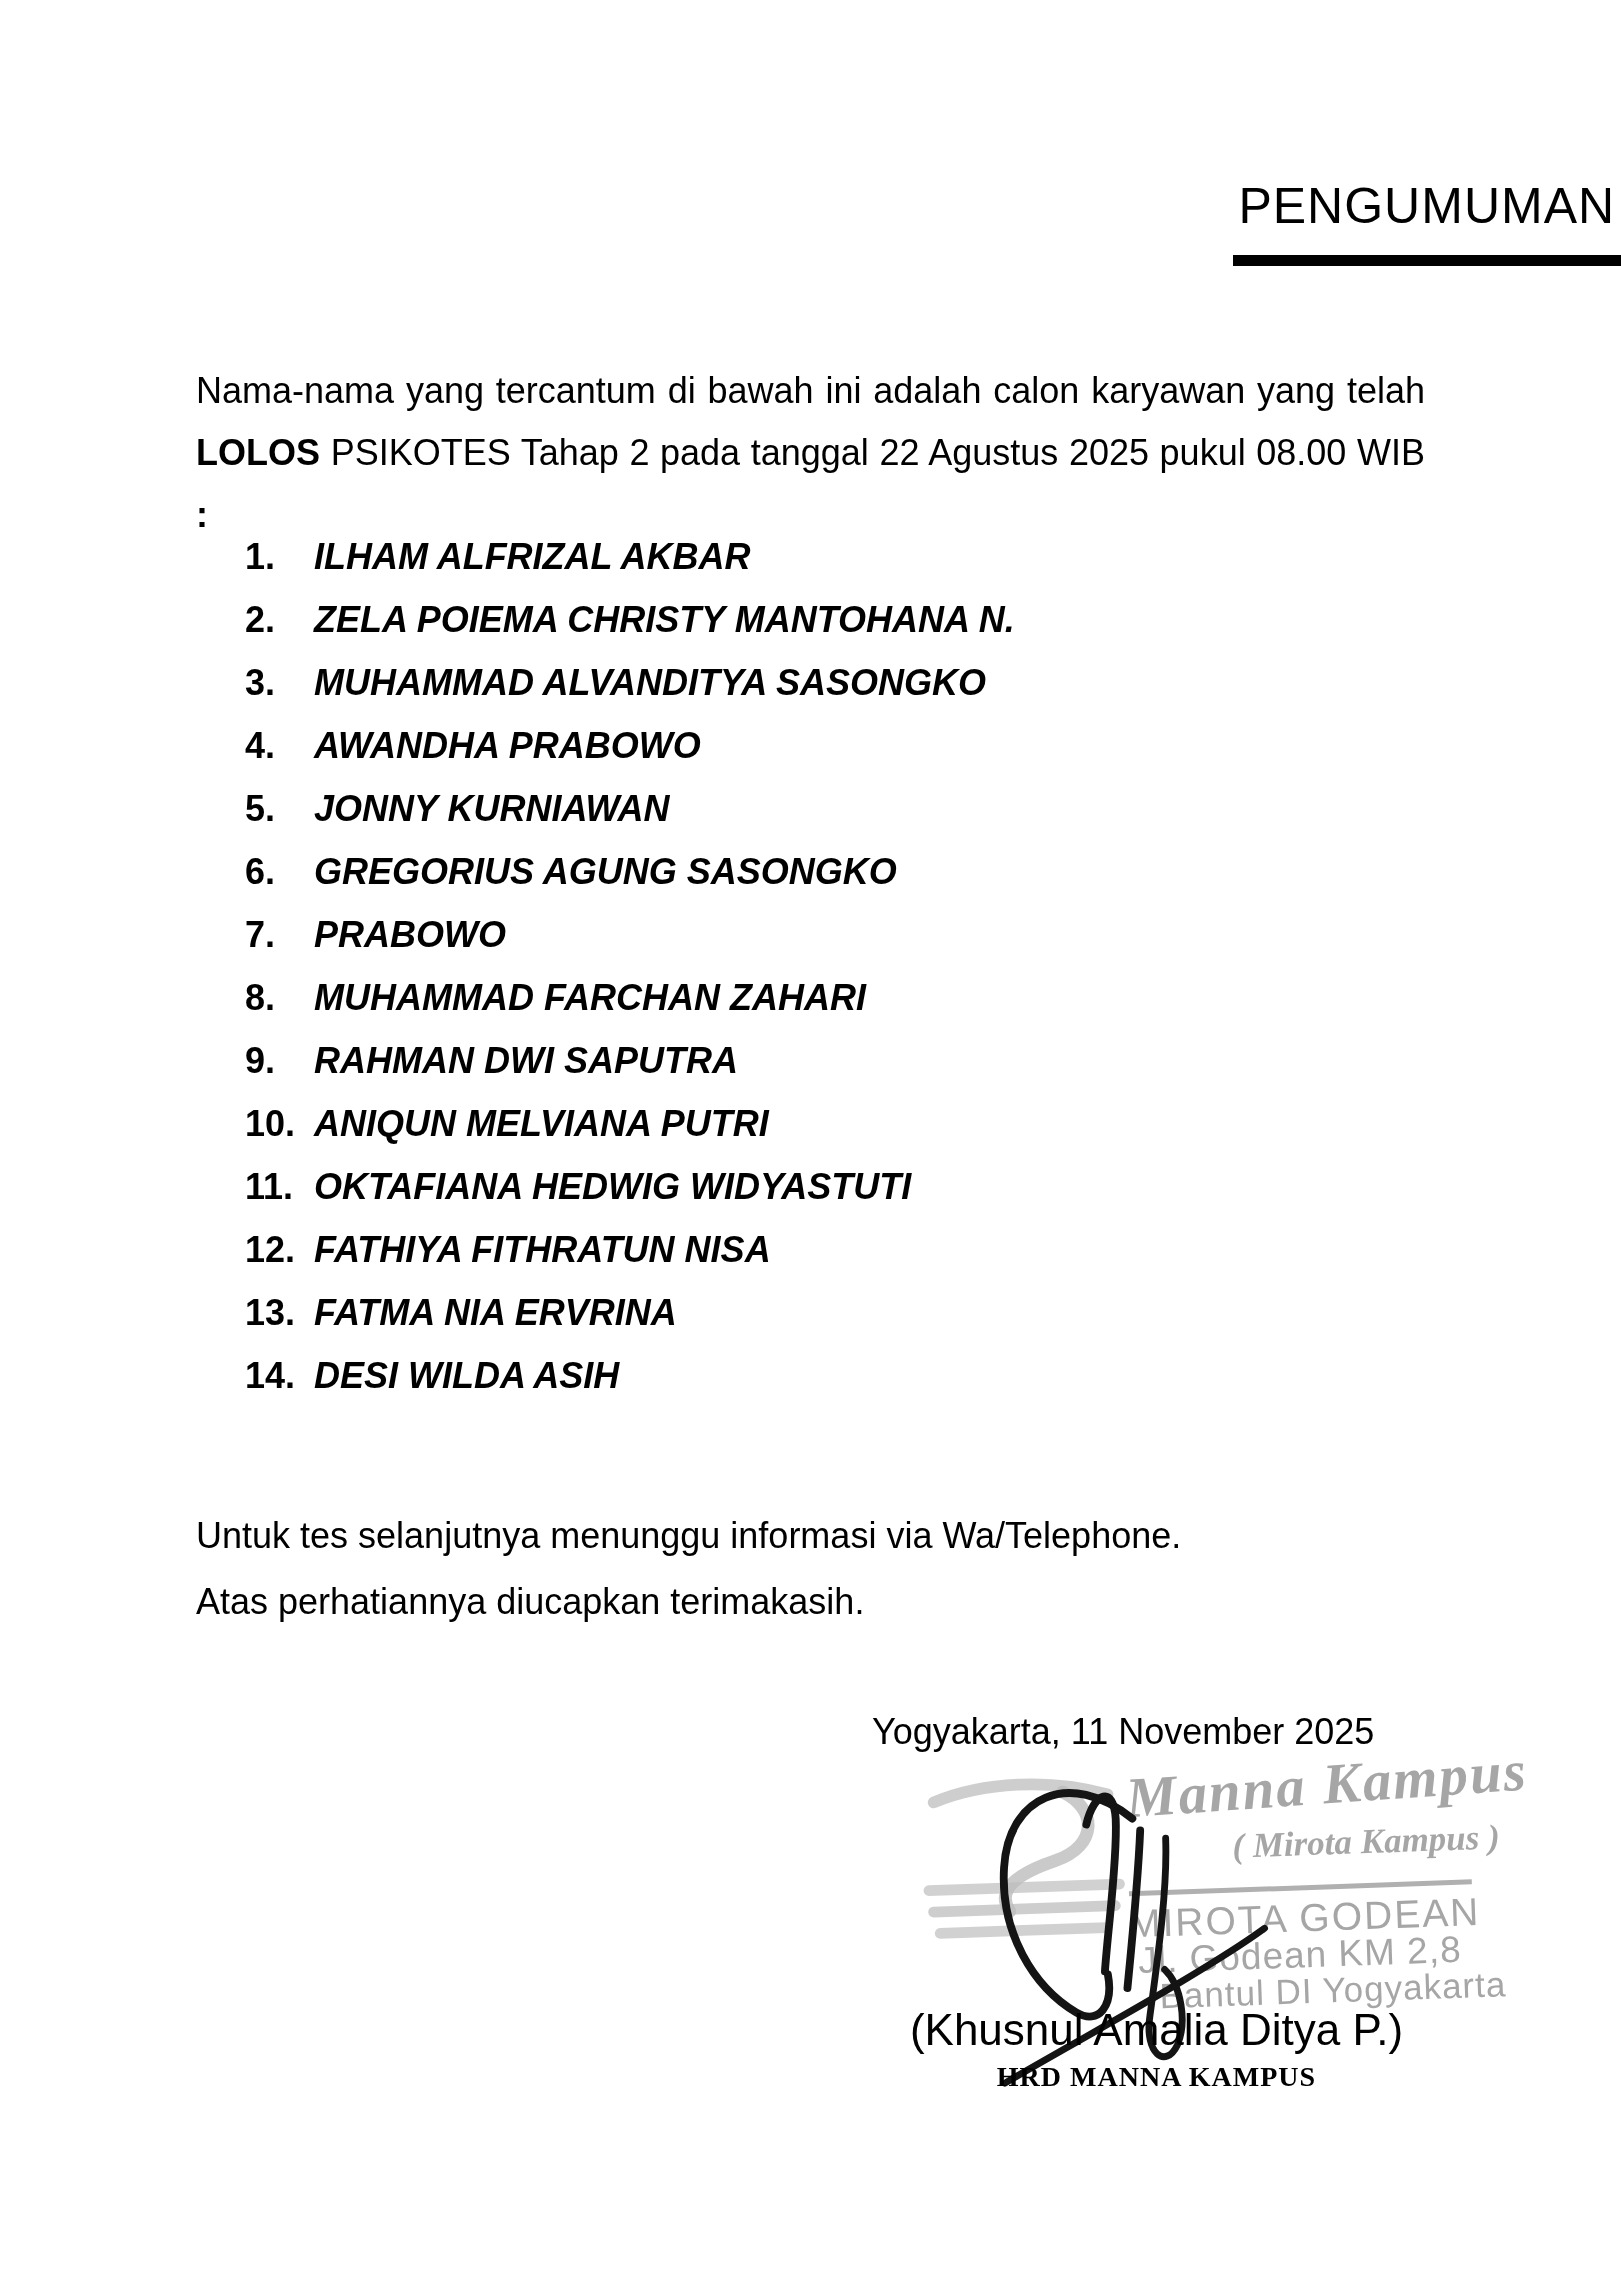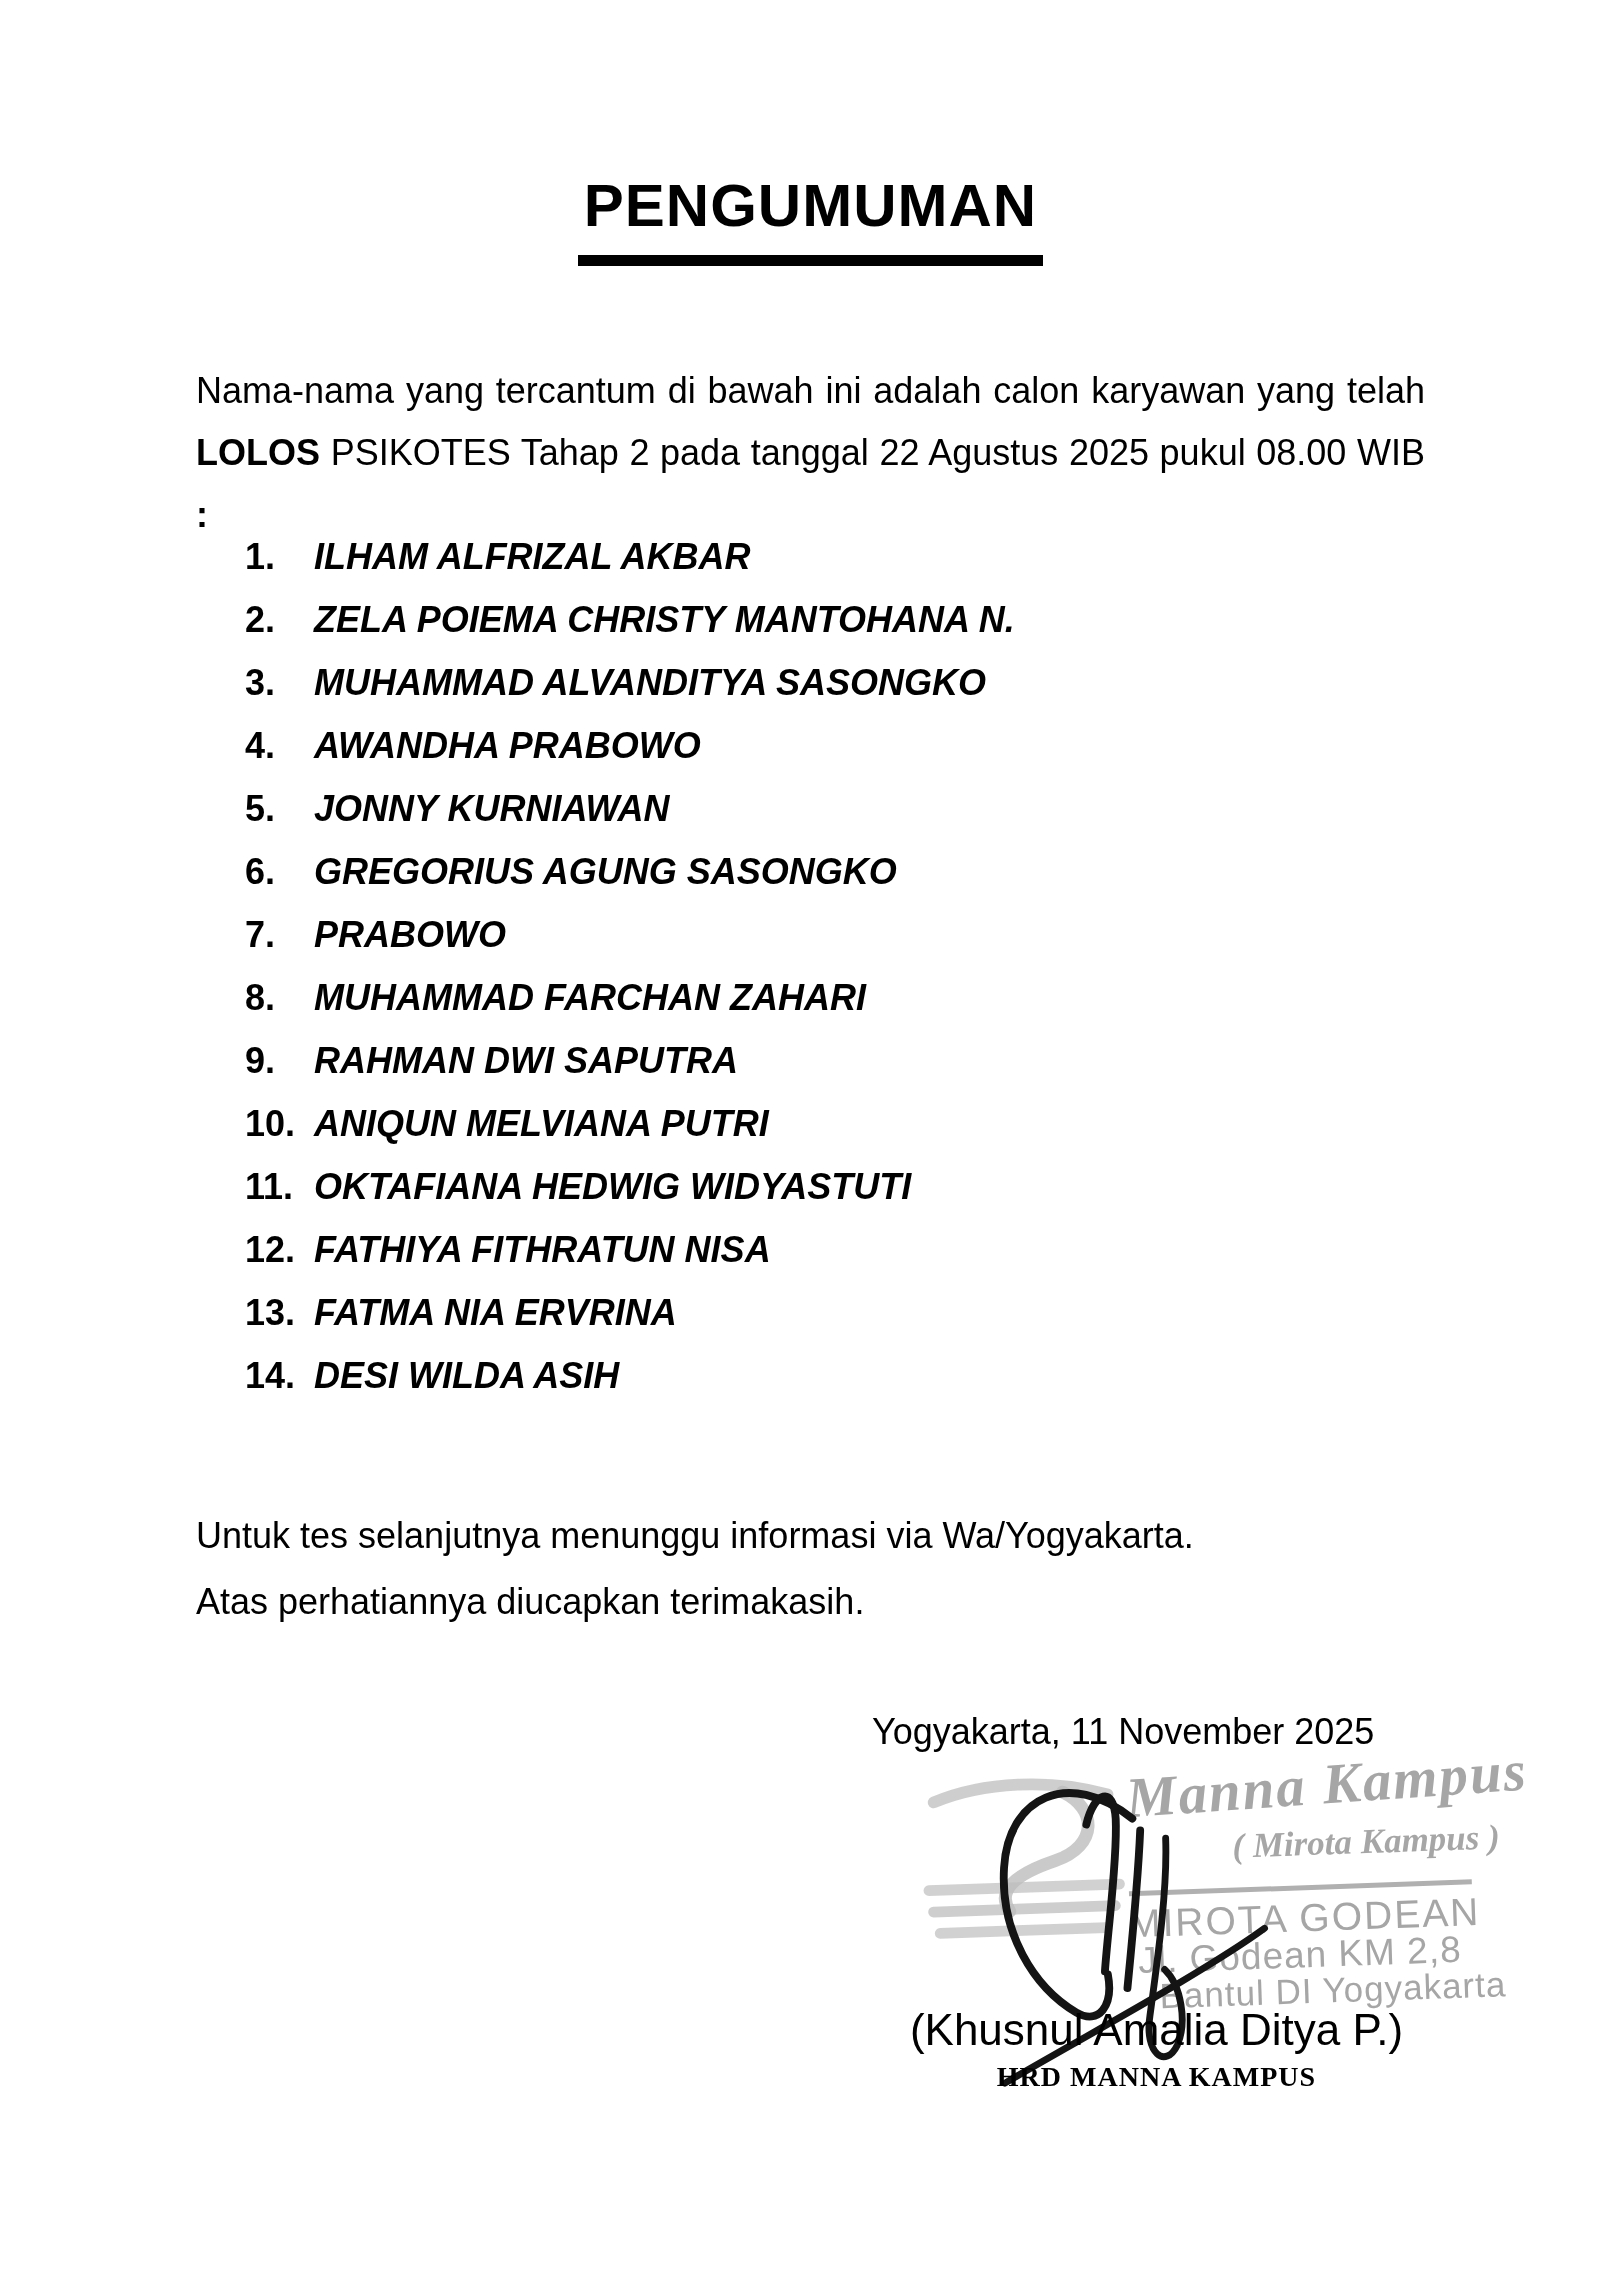--- a/index.html
+++ b/index.html
@@ -6,21 +6,21 @@
   .page{
     position:relative;
     width:1621px;height:2293px;
     background:#ffffff;
     font-family:"Liberation Sans",sans-serif;
     color:#000;
     overflow:hidden;
   }
   .doc-title{
     position:absolute;top:165px;left:0;width:100%;
-    text-align:center;font-size:60px;font-weight:bold;line-height:82px;
+    text-align:right;font-size:50px;font-weight:normal;line-height:82px;
     letter-spacing:1px;
   }
   .doc-title .underlined{
     display:inline-block;
     border-bottom:11.8px solid #000;
     padding:0 5.9px 7.8px 5.9px;
   }
   .intro{
     position:absolute;left:196px;top:324px;width:1229px;
     font-size:36px;line-height:62px;text-align:justify;
@@ -145,21 +145,21 @@
         <span class="name-no">13.</span>
         <span class="name-text">FATMA NIA ERVRINA</span>
       </div>
     <div class="name-row">
         <span class="name-no">14.</span>
         <span class="name-text">DESI WILDA ASIH</span>
       </div>
   </div>
 
   <div class="closing">
-    <div>Untuk tes selanjutnya menunggu informasi via Wa/Yogyakarta.</div>
+    <div>Untuk tes selanjutnya menunggu informasi via Wa/Telephone.</div>
     <div>Atas perhatiannya diucapkan terimakasih.</div>
   </div>
 
   <div class="place-date">Yogyakarta, 11 November 2025</div>
 
   <div class="sig-area">
     <div class="stamp">
       <svg class="stamp-logo" width="211" height="176" viewBox="0 0 215 180">
         <g fill="none" stroke="#bdbdbd" stroke-linecap="round">
           <path d="M18 28 C 70 8, 140 8, 196 26" stroke-width="12" opacity="0.75"></path>

